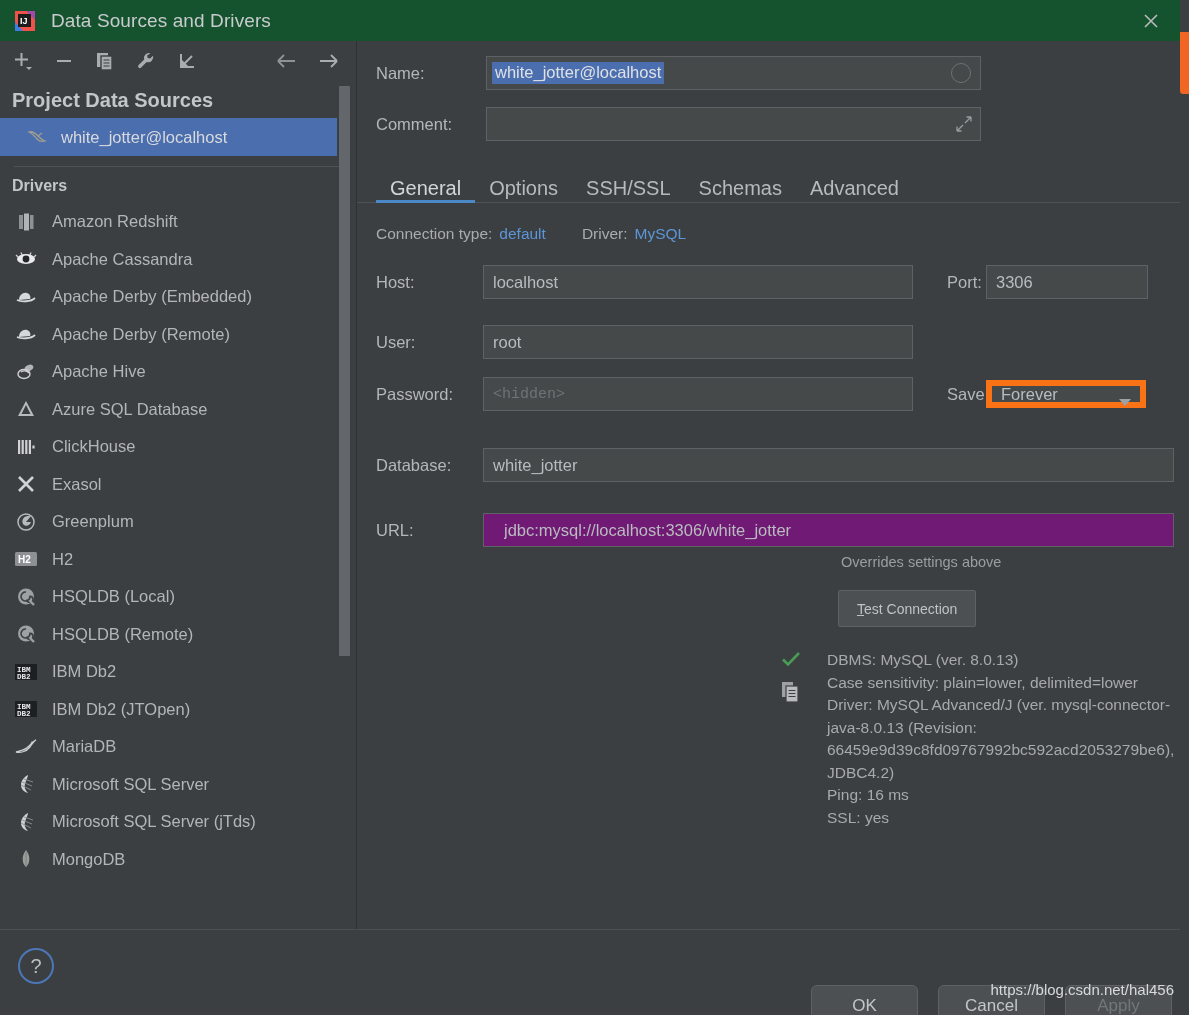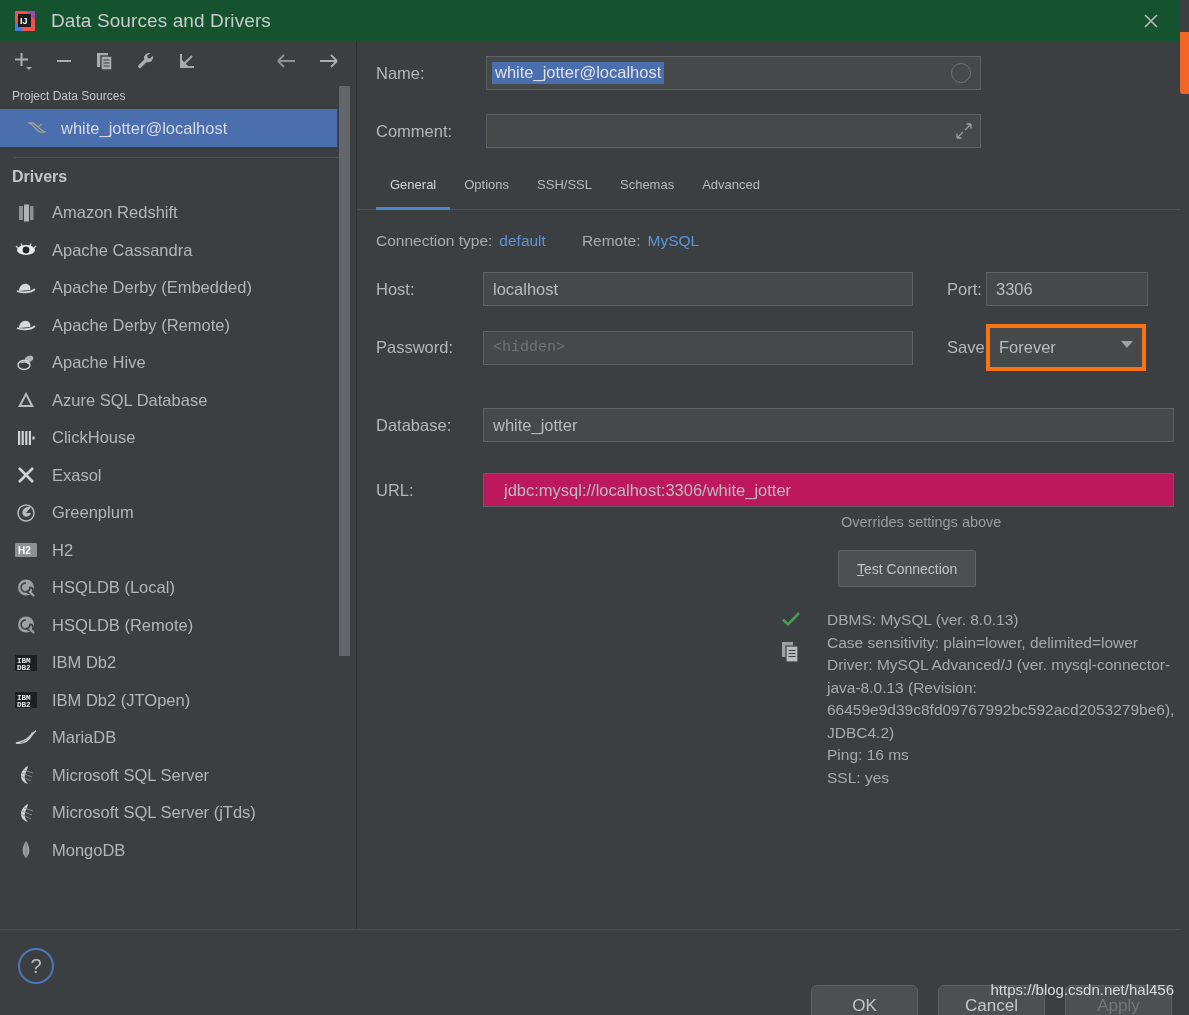--- a/index.html
+++ b/index.html
@@ -88,21 +88,21 @@
     width: 26px; height: 26px;
     display: flex; align-items: center; justify-content: center;
     cursor: pointer;
   }
   .tb-nav { position: absolute; right: 14px; display: flex; gap: 16px; }
 
   .tree-scroll {
     flex: 1 1 auto; overflow: hidden; position: relative;
   }
   .tree-section-title {
-    font-size: 12px; font-weight: normal; color: #c3c6c9;
+    font-size: 20px; font-weight: bold; color: #c3c6c9;
     padding: 8px 0 6px 12px;
   }
   .tree-row {
     height: 38px;
     display: flex; align-items: center;
     padding-left: 26px; gap: 13px;
     font-size: 16.5px; color: #b5b8bb;
     cursor: pointer;
   }
   .tree-row.selected { background: #4b6eaf; color: #d8dadd; width: 337px; }
@@ -153,53 +153,53 @@
     background: #45494a;
     border: 1px solid #5e6264;
     color: #b9bcbf;
     font-size: 16.5px;
     font-family: "Liberation Sans", sans-serif;
     padding: 0 9px;
     height: 34px;
     outline: none;
     position: relative;
   }
-  .inp.flat { background: #be185d; padding-left: 20px; }
+  .inp.flat { background: #701a75; padding-left: 20px; }
   .inp::placeholder { color: #6f7375; }
 
   .name-row { margin-top: 15px; }
   .name-wrap { position: relative; width: 495px; }
   .name-value-box {
     position: absolute; left: 6px; top: 6px;
     background: #4b6eaf; color: #dfe1e4;
     font-size: 16.5px; padding: 1px 3px 2px 3px;
     pointer-events: none;
   }
   .name-circle {
     position: absolute; right: 10px; top: 7px;
     width: 20px; height: 20px;
     border: 1.6px solid #6e7275; border-radius: 50%;
   }
-  .comment-row { margin-top: 24px; }
+  .comment-row { margin-top: 17px; }
   .comment-wrap { position: relative; width: 495px; }
   .expand-ic {
     position: absolute; right: 8px; top: 8px;
     width: 18px; height: 18px;
   }
 
   
   .tabs {
     display: flex; align-items: flex-end;
     margin-top: 22px; padding-left: 19px;
     border-bottom: 1px solid #4e5254;
     height: 40px;
   }
   .tab {
-    font-size: 13px; color: #b7babd;
-    padding: 0 14px 17px 14px;
+    font-size: 20px; color: #b7babd;
+    padding: 0 14px 2px 14px;
     cursor: pointer;
     position: relative;
   }
   .tab.active { color: #d2d5d8; }
   .tab.active::after {
     content: ""; position: absolute;
     left: 0; right: 0; bottom: -1px; height: 3px;
     background: #4a88c7;
   }
 
@@ -211,22 +211,22 @@
   .link { color: #5c96d8; cursor: pointer; }
   .conn-gap { width: 22px; }
 
   .host-row { margin-top: 22px; }
   .user-row { margin-top: 26px; }
   .pass-row { margin-top: 18px; }
   .db-row   { margin-top: 37px; }
   .url-row  { margin-top: 31px; }
 
   .combo {
-    background: #45494a; border: 4px solid #f97316;
-    height: 47px; width: 160px;
+    background: #45494a; border: 6px solid #f97316;
+    height: 28px; width: 160px;
     display: flex; align-items: center;
     padding: 0 8px 0 9px;
     font-size: 16.5px; color: #b9bcbf;
     cursor: pointer; position: relative;
   }
   .combo .caret {
     position: absolute; right: 9px; top: 13px;
     width: 0; height: 0;
     border-left: 6px solid transparent;
     border-right: 6px solid transparent;
@@ -617,31 +617,35 @@
           <span class="tab">Options</span>
           <span class="tab">SSH/SSL</span>
           <span class="tab">Schemas</span>
           <span class="tab">Advanced</span>
         </div>
 
         <div class="conn-line">
           <span>Connection type:</span>
           <span class="link">default</span>
           <span class="conn-gap"></span>
-          <span>Remote:</span>
+          <span>Driver:</span>
           <span class="link">MySQL</span>
         </div>
 
         <div class="field-row host-row">
           <span class="flabel" style="width:107px">Host:</span>
           <input class="inp" style="width: 430px;" value="localhost">
           <span class="flabel" style="width:73px; padding-left:34px">Port:</span>
           <input class="inp" style="width: 162px;" value="3306">
         </div>
 
+        <div class="field-row user-row">
+          <span class="flabel" style="width:107px">User:</span>
+          <input class="inp" style="width: 430px;" value="root">
+        </div>
 
         <div class="field-row pass-row">
           <span class="flabel" style="width:107px">Password:</span>
           <input class="inp" style="width: 430px; font-family: &quot;Liberation Mono&quot;, monospace; font-size: 15px;" placeholder="&lt;hidden&gt;">
           <span class="flabel" style="width:73px; padding-left:34px">Save:</span>
           <span class="combo">
             <span>Forever</span>
             <span class="caret"></span>
           </span>
         </div>

